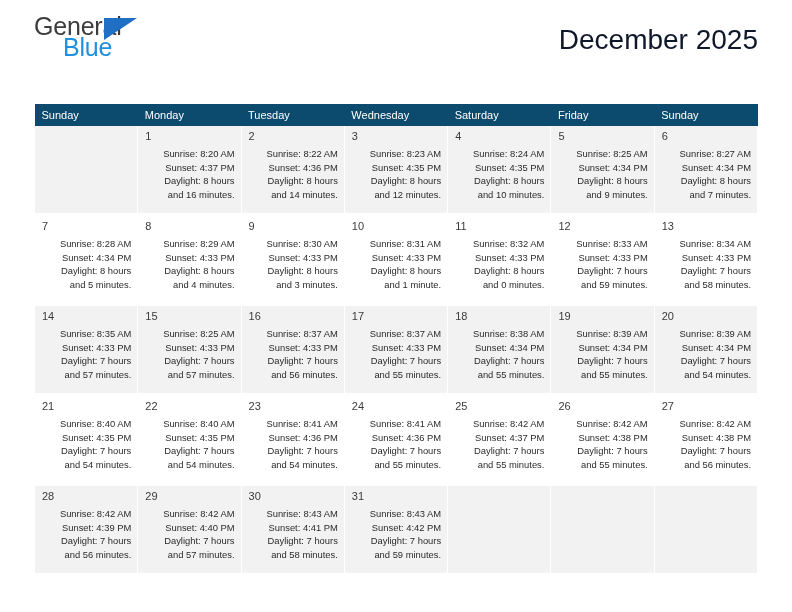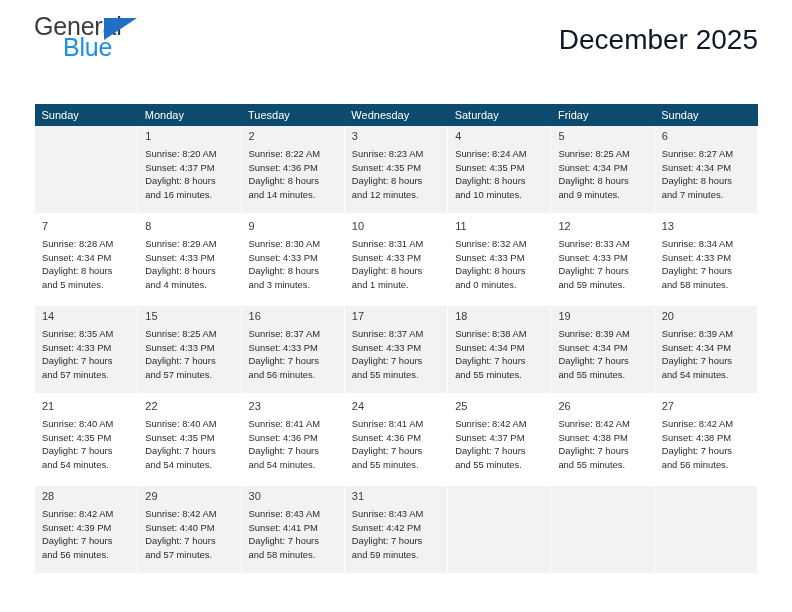--- a/index.html
+++ b/index.html
@@ -122,20 +122,21 @@
   .daynum {
     font-size: 11px;
     color: #3a3a3a;
     line-height: 14px;
     margin-bottom: 4px;
   }
   .detail {
     font-size: 9.4px;
     color: #2b2b2b;
     line-height: 13.6px;
+    text-align: right;
   }
   .detail div {
     white-space: nowrap;
   }
 </style>
 </head>
 <body>
 
 <div class="page">
 

